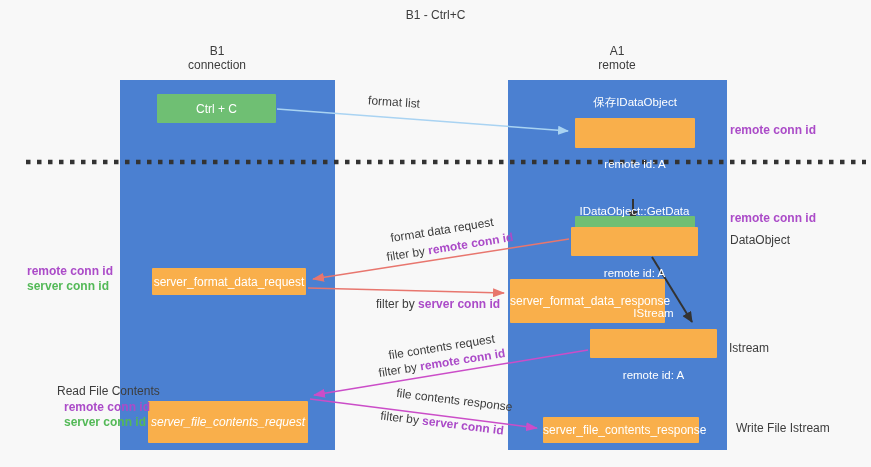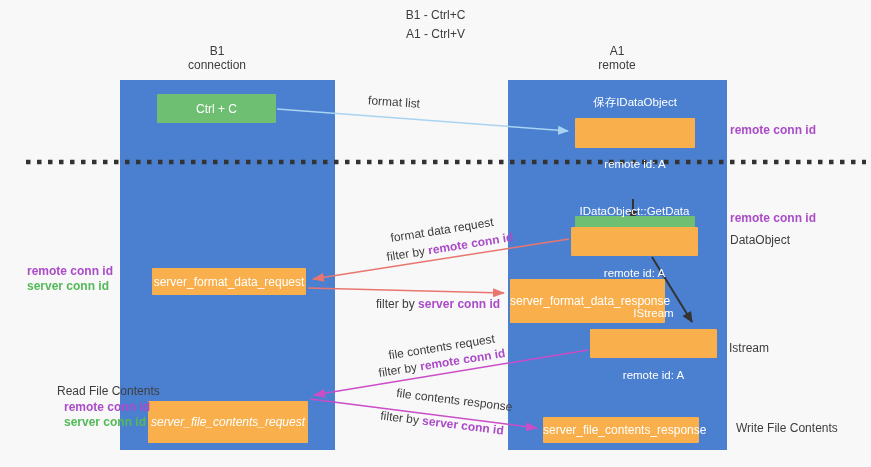--- a/index.html
+++ b/index.html
@@ -31,21 +31,20 @@
   .rot-pos4{transform:rotate(4deg);}
   .two-line span{display:block;}
 </style>
 </head>
 <body>
 
 <div class="canvas">
 
   <div class="title">
     <div>B1 - Ctrl+C</div>
-    <div>A1 - Ctrl+V</div>
   </div>
 
   <div class="col-header left two-line">
     <span>B1</span>
     <span>connection</span>
   </div>
   <div class="col-header right two-line">
     <span>A1</span>
     <span>remote</span>
   </div>
@@ -147,21 +146,21 @@
   <div class="lbl rot-pos7" style="left:396px; top:393px;">file contents response</div>
   <div class="lbl rot-pos7" style="left:380px; top:416px;">
     <span>filter by</span>
     <span class="hl">server conn id</span>
   </div>
 
   <div class="lbl bold-purple" style="left:730px; top:123px;">remote conn id</div>
   <div class="lbl bold-purple" style="left:730px; top:211px;">remote conn id</div>
   <div class="lbl" style="left:730px; top:233px;">DataObject</div>
   <div class="lbl" style="left:729px; top:341px;">Istream</div>
-  <div class="lbl" style="left:736px; top:421px;">Write File Contents</div>
+  <div class="lbl" style="left:736px; top:421px;">Write File Istream</div>
 
   <div class="lbl bold-purple" style="left:27px; top:264px;">remote conn id</div>
   <div class="lbl bold-green" style="left:27px; top:279px;">server conn id</div>
   <div class="lbl" style="left:57px; top:384px;">Read File Contents</div>
   <div class="lbl bold-purple" style="left:64px; top:400px;">remote conn id</div>
   <div class="lbl bold-green" style="left:64px; top:415px;">server conn id</div>
 
 </div>
 
 </body></html>

